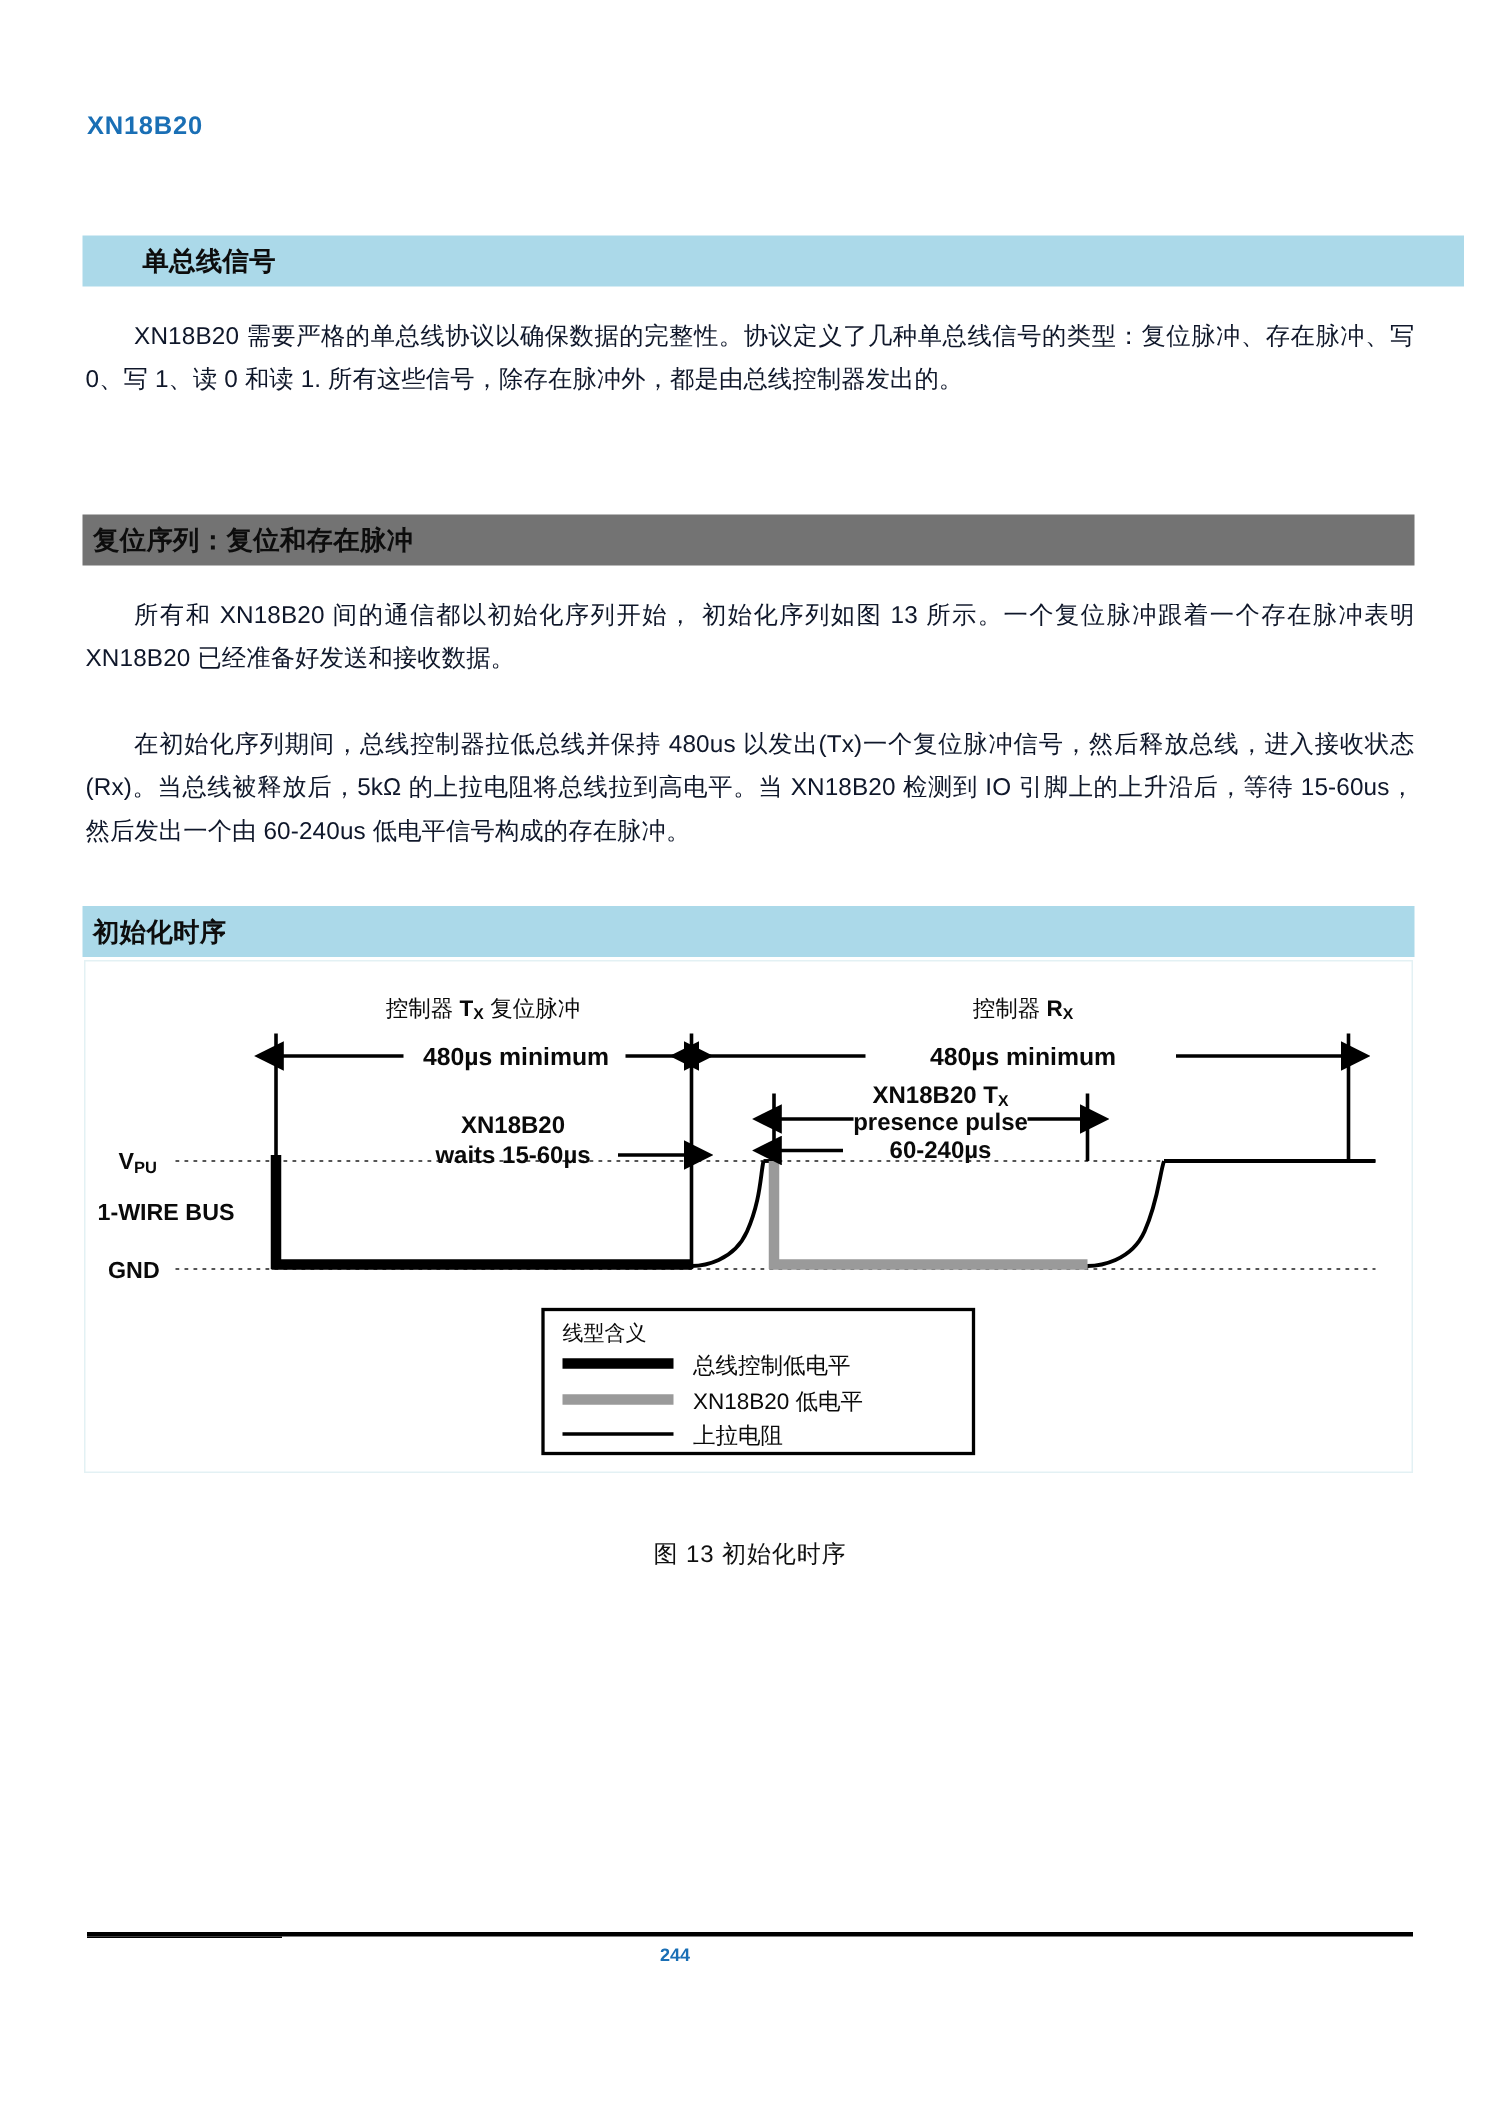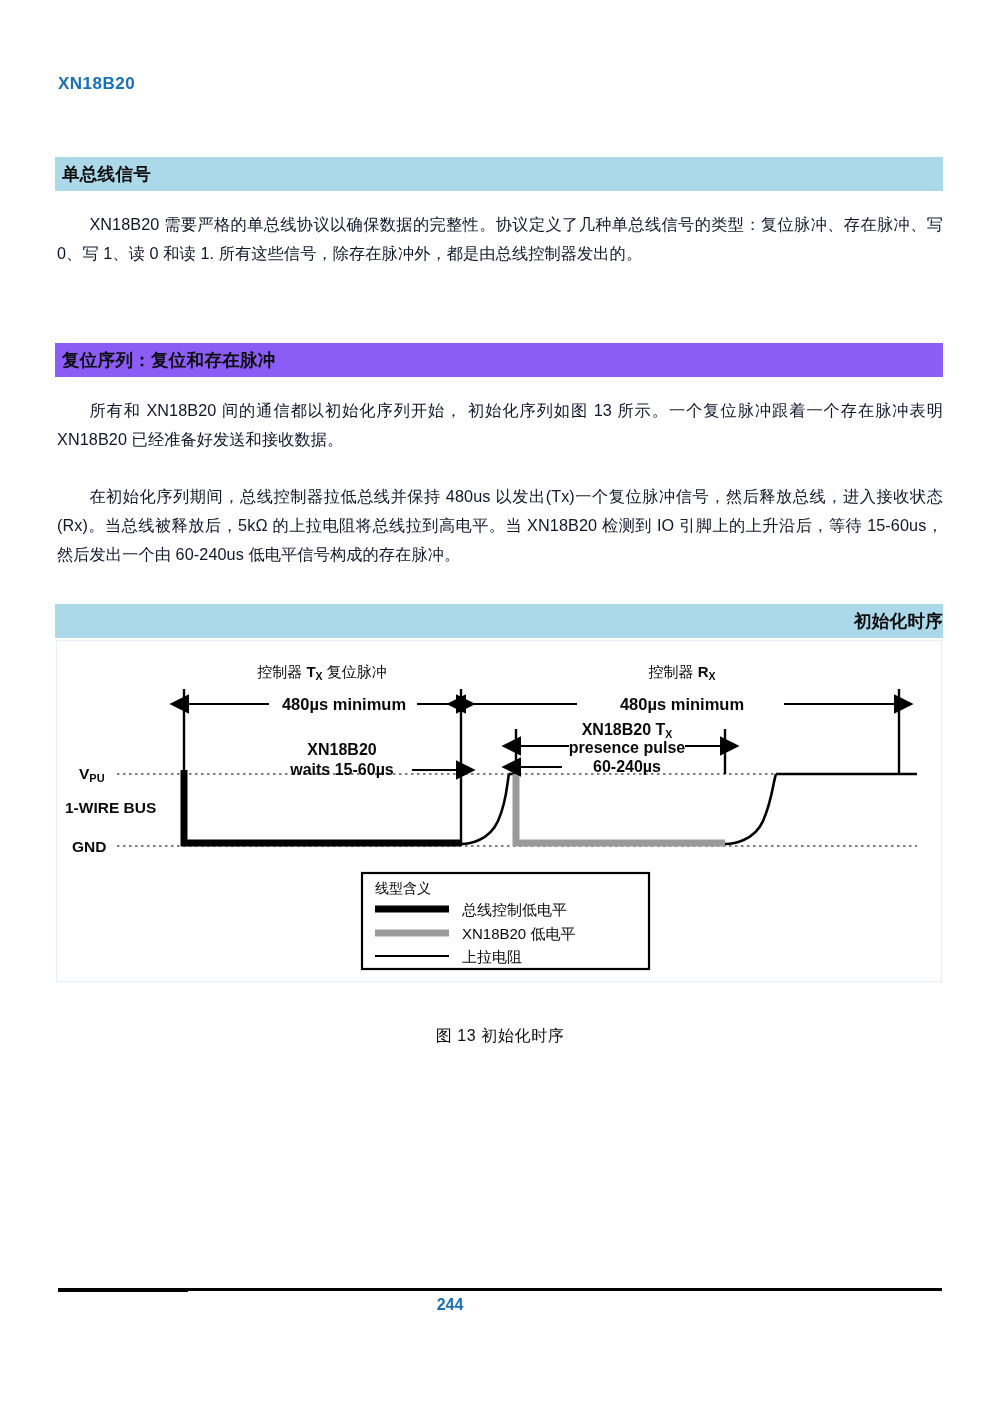--- a/index.html
+++ b/index.html
@@ -45,21 +45,21 @@
   }
   .band-label {
     font-size: 17.5px;
     font-weight: bold;
     color: #0d0d0d;
     padding-left: 7px;
     letter-spacing: 0.3px;
   }
   #band-1 { top: 157px; }
   #band-2 { top: 343px; }
-  #band-3 { top: 604px; justify-content: flex-end; }
+  #band-3 { top: 604px; }
 
   
   .para {
     position: absolute;
     left: 57px;
     width: 886px;
     font-size: 16.2px;
     line-height: 29px;
     color: #0f172a;
     text-align: justify;
@@ -116,42 +116,42 @@
     width: 130px;
     height: 1px;
     background: #000000;
   }
   .page-number {
     position: absolute;
     left: 0;
     top: 1296px;
     width: 900px;
     text-align: center;
-    font-size: 16px;
+    font-size: 12px;
     font-weight: bold;
     color: #1a6fb5;
   }
 
   
   .svg-en { font-family: "Liberation Sans", sans-serif; font-weight: bold; }
   .svg-cn { font-family: "Liberation Sans", "DejaVu Sans", sans-serif; }
 </style>
 </head>
 <body>
 
 <div class="page">
 
   <div class="doc-header" style="color: rgb(26, 111, 181);">XN18B20</div>
 
-  <div class="band" id="band-1" style="background: rgb(171, 217, 233);">
+  <div class="band" id="band-1" style="background: rgb(171, 217, 233); padding-left: 33px;">
     <span class="band-label">单总线信号</span>
   </div>
   <div class="para" id="para-1">XN18B20 需要严格的单总线协议以确保数据的完整性。协议定义了几种单总线信号的类型：复位脉冲、存在脉冲、写 0、写 1、读 0 和读 1. 所有这些信号，除存在脉冲外，都是由总线控制器发出的。</div>
 
-  <div class="band" id="band-2" style="background: #8b5cf6;">
+  <div class="band" id="band-2" style="background: #737373;">
     <span class="band-label">复位序列：复位和存在脉冲</span>
   </div>
   <div class="para" id="para-2">所有和 XN18B20 间的通信都以初始化序列开始， 初始化序列如图 13 所示。一个复位脉冲跟着一个存在脉冲表明 XN18B20 已经准备好发送和接收数据。</div>
   <div class="para" id="para-3">在初始化序列期间，总线控制器拉低总线并保持 480us 以发出(Tx)一个复位脉冲信号，然后释放总线，进入接收状态(Rx)。当总线被释放后，5kΩ 的上拉电阻将总线拉到高电平。当 XN18B20 检测到 IO 引脚上的上升沿后，等待 15-60us，然后发出一个由 60-240us 低电平信号构成的存在脉冲。</div>
 
   <div class="band" id="band-3" style="background: rgb(171, 217, 233);">
     <span class="band-label">初始化时序</span>
   </div>
 
   <div class="figure-box">

